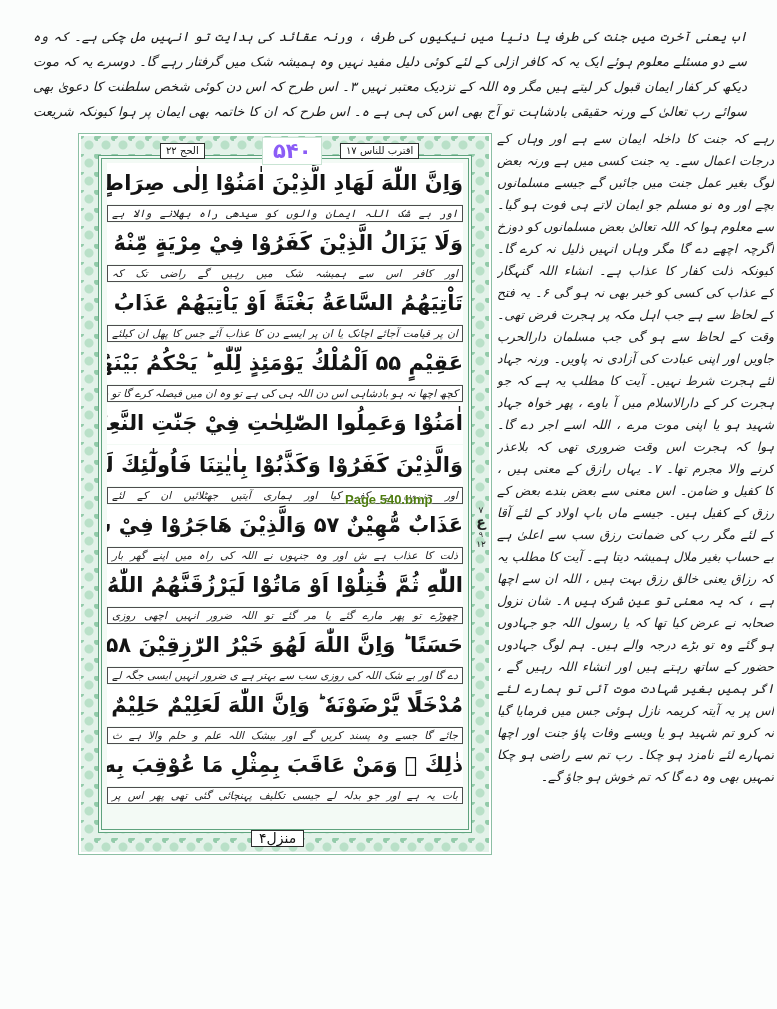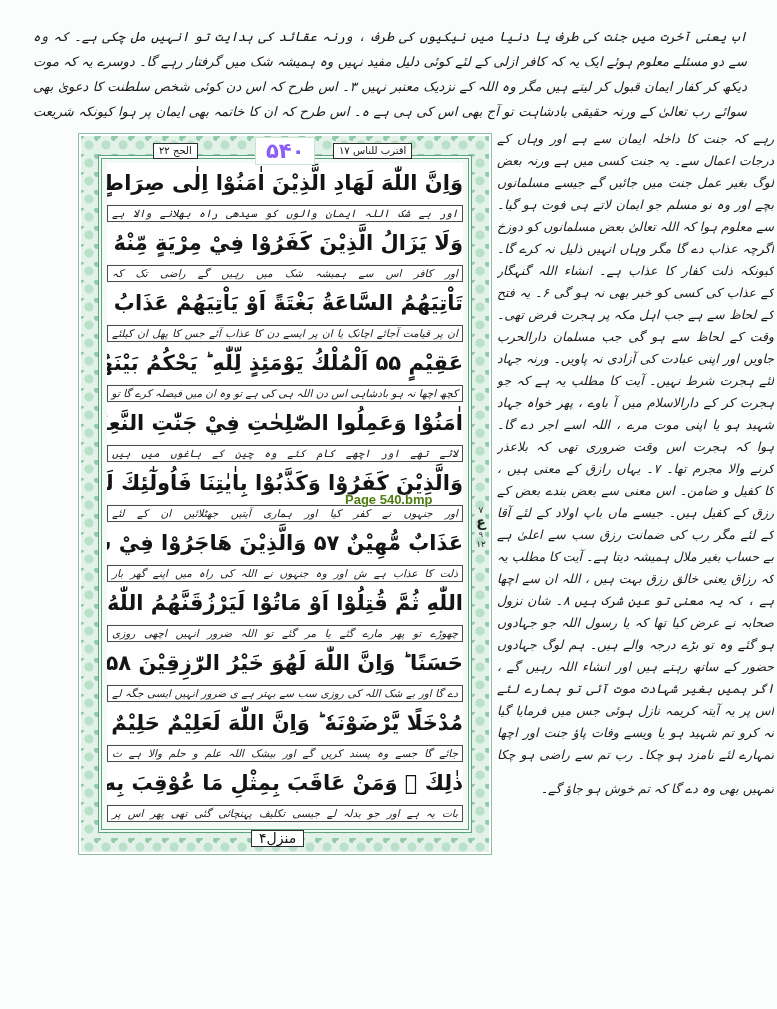--- a/index.html
+++ b/index.html
@@ -44,21 +44,21 @@
     padding:2px;
   }
   .qinner2{
     width:100%;height:100%;box-sizing:border-box;
     border:1px solid #5fa37e;
     background:#f3faf5;
     padding:3px 5px;
     overflow:hidden;
   }
   
-  .qhead{position:absolute;top:3px;left:4px;width:100%;height:26px;z-index:5;}
+  .qhead{position:absolute;top:3px;left:11px;width:100%;height:26px;z-index:5;}
   .qlabel{
     position:absolute;top:4px;
     background:#fff;border:1px solid #2e2e2e;
     font-size:10px;line-height:14px;padding:0 5px;
     white-space:nowrap;direction:rtl;color:#111;
   }
   .qlabel.surah{left:68px;}
   .qlabel.juz{left:248px;}
   .qpagenum{
     position:absolute;top:-2px;left:170px;
@@ -99,21 +99,21 @@
   
   .side-col{
     position:absolute;top:128px;left:497px;width:277px;
     direction:rtl;font-size:12.5px;color:#1b1b1b;
   }
   .side-col .cline{
     line-height:22px;height:22px;overflow:hidden;
     text-align:justify;text-align-last:justify;
     font-style:italic;
   }
-  .side-col .cline.last{text-align:right;text-align-last:right;margin-top:12px;}
+  .side-col .cline.last{text-align:right;text-align-last:right;}
   
   .watermark{
     position:absolute;top:492px;left:345px;z-index:9;
     font-family:"Liberation Sans",sans-serif;
     font-size:13px;font-weight:bold;color:#4d7c0f;
     text-shadow:0 0 2px #ffffff,0 0 2px #ffffff;
     direction:ltr;
   }
 </style>
 </head>
@@ -139,21 +139,20 @@
       <div class="qinner2">
         <div class="vrow">وَاِنَّ اللّٰهَ لَهَادِ الَّذِيْنَ اٰمَنُوْا اِلٰى صِرَاطٍ مُّسْتَقِيْمٍ ۵۴</div>
         <div class="trow">اور بے شک اللہ ایمان والوں کو سیدھی راہ بھلانے والا ہے</div>
         <div class="vrow">وَلَا يَزَالُ الَّذِيْنَ كَفَرُوْا فِيْ مِرْيَةٍ مِّنْهُ حَتّٰى</div>
         <div class="trow">اور کافر اس سے ہمیشہ شک میں رہیں گے راضی تک کہ</div>
         <div class="vrow">تَاْتِيَهُمُ السَّاعَةُ بَغْتَةً اَوْ يَاْتِيَهُمْ عَذَابُ يَوْمٍ</div>
         <div class="trow">ان پر قیامت آجائے اچانک یا ان پر ایسے دن کا عذاب آئے جس کا پھل ان کیلئے</div>
         <div class="vrow">عَقِيْمٍ ۵۵ اَلْمُلْكُ يَوْمَئِذٍ لِّلّٰهِ ؕ يَحْكُمُ بَيْنَهُمْ ؕ فَالَّذِيْنَ</div>
         <div class="trow">کچھ اچھا نہ ہو بادشاہی اس دن اللہ ہی کی ہے تو وہ ان میں فیصلہ کرے گا تو جو ایمان</div>
         <div class="vrow">اٰمَنُوْا وَعَمِلُوا الصّٰلِحٰتِ فِيْ جَنّٰتِ النَّعِيْمِ ۵۶</div>
-        <div class="trow">لائے تھے اور اچھے کام کئے وہ چین کے باغوں میں ہیں</div>
         <div class="vrow">وَالَّذِيْنَ كَفَرُوْا وَكَذَّبُوْا بِاٰيٰتِنَا فَاُولٰٓئِكَ لَهُمْ</div>
         <div class="trow">اور جنہوں نے کفر کیا اور ہماری آیتیں جھٹلائیں ان کے لئے</div>
         <div class="vrow">عَذَابٌ مُّهِيْنٌ ۵۷ وَالَّذِيْنَ هَاجَرُوْا فِيْ سَبِيْلِ</div>
         <div class="trow">ذلت کا عذاب ہے ش اور وہ جنہوں نے اللہ کی راہ میں اپنے گھر بار</div>
         <div class="vrow">اللّٰهِ ثُمَّ قُتِلُوْا اَوْ مَاتُوْا لَيَرْزُقَنَّهُمُ اللّٰهُ رِزْقًا</div>
         <div class="trow">چھوڑے تو پھر مارے گئے یا مر گئے تو اللہ ضرور انہیں اچھی روزی</div>
         <div class="vrow">حَسَنًا ؕ وَاِنَّ اللّٰهَ لَهُوَ خَيْرُ الرّٰزِقِيْنَ ۵۸ لَيُدْخِلَنَّهُمْ</div>
         <div class="trow">دے گا اور بے شک اللہ کی روزی سب سے بہتر ہے ی ضرور انہیں ایسی جگہ لے</div>
         <div class="vrow">مُدْخَلًا يَّرْضَوْنَهٗ ؕ وَاِنَّ اللّٰهَ لَعَلِيْمٌ حَلِيْمٌ ۵۹</div>
         <div class="trow">جائے گا جسے وہ پسند کریں گے اور بیشک اللہ علم و حلم والا ہے ث</div>
@@ -172,21 +171,21 @@
   <div class="r3">۹</div>
   <div class="r4">۱۲</div>
 </div>
 
 <div class="side-col">
   <div class="cline">رہے کہ جنت کا داخلہ ایمان سے ہے اور وہاں کے</div>
   <div class="cline">درجات اعمال سے۔ یہ جنت کسی میں ہے ورنہ بعض</div>
   <div class="cline">لوگ بغیر عمل جنت میں جائیں گے جیسے مسلمانوں کے نابالغ</div>
   <div class="cline">بچے اور وہ نو مسلم جو ایمان لاتے ہی فوت ہو گیا۔ ۵۔ اس</div>
   <div class="cline">سے معلوم ہوا کہ اللہ تعالیٰ بعض مسلمانوں کو دوزخ میں ،</div>
-  <div class="cline">اگرچہ عذاب دے گا مگر وہاں انہیں ذلیل نہ کرے گا۔</div>
+  <div class="cline">اگرچہ اچھے دے گا مگر وہاں انہیں ذلیل نہ کرے گا۔</div>
   <div class="cline">کیونکہ ذلت کفار کا عذاب ہے۔ انشاء اللہ گنہگار مومن</div>
   <div class="cline">کے عذاب کی کسی کو خبر بھی نہ ہو گی ۶۔ یہ فتح مکہ سے پہلے</div>
   <div class="cline">کے لحاظ سے ہے جب اہل مکہ پر ہجرت فرض تھی۔ یا اس</div>
   <div class="cline">وقت کے لحاظ سے ہو گی جب مسلمان دارالحرب میں گھر</div>
   <div class="cline">جاویں اور اپنی عبادت کی آزادی نہ پاویں۔ ورنہ جہاد کے</div>
   <div class="cline">لئے ہجرت شرط نہیں۔ آیت کا مطلب یہ ہے کہ جو مومن</div>
   <div class="cline">ہجرت کر کے دارالاسلام میں آ باوے ، پھر خواہ جہاد میں</div>
   <div class="cline">شہید ہو یا اپنی موت مرے ، اللہ اسے اجر دے گا۔ معلوم</div>
   <div class="cline">ہوا کہ ہجرت اس وقت ضروری تھی کہ بلاعذر ہجرت نہ</div>
   <div class="cline">کرنے والا مجرم تھا۔ ۷۔ یہاں رازق کے معنی ہیں ، رزق</div>

